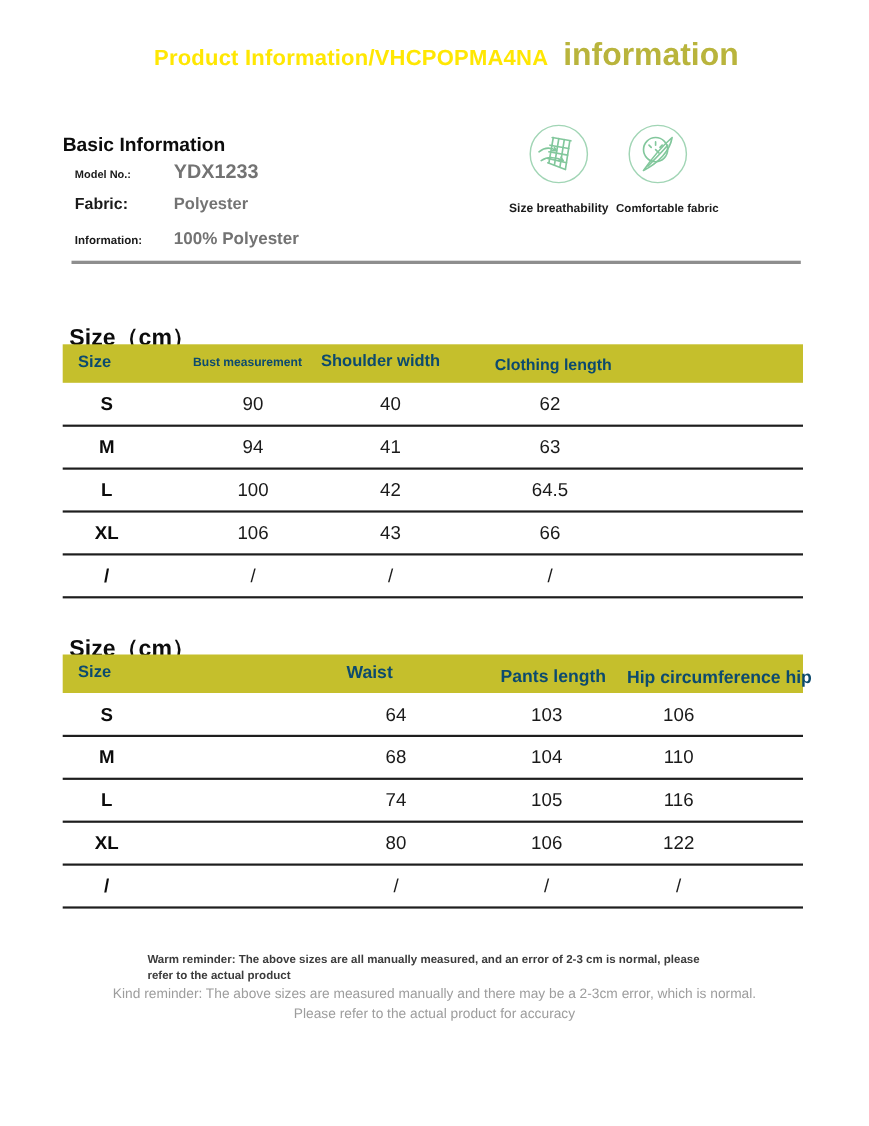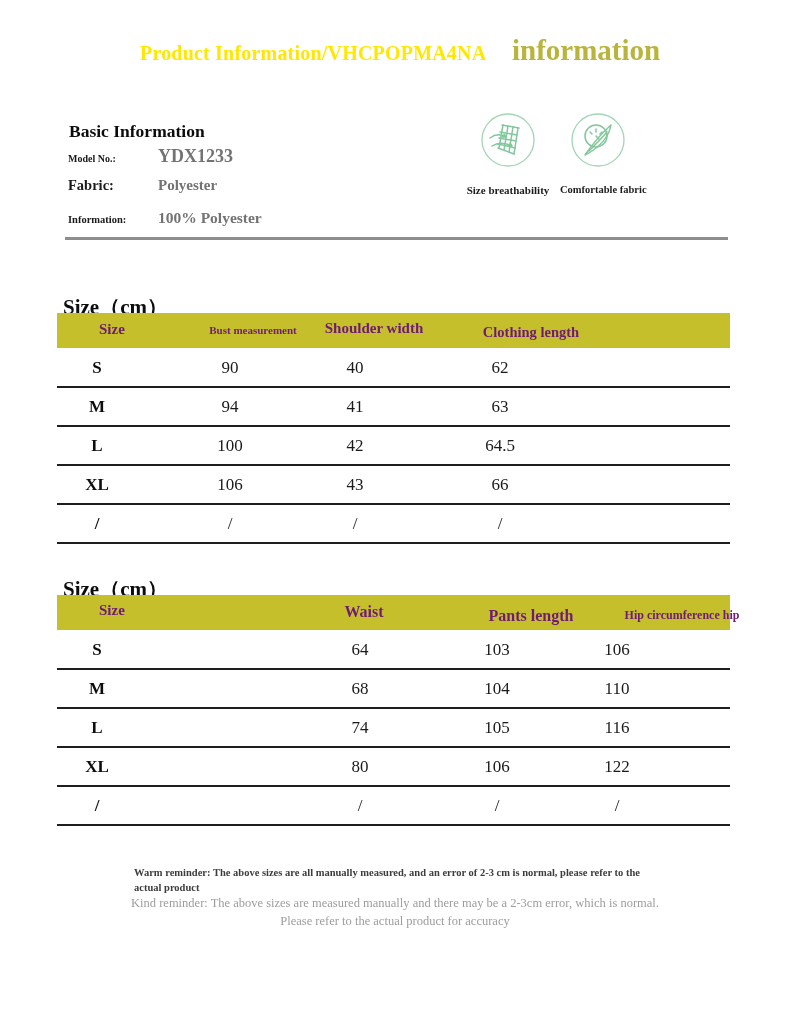--- a/index.html
+++ b/index.html
@@ -1,26 +1,26 @@
 <!DOCTYPE html>
 <html style="--title-yellow: #ffe702; --title-olive: #b9b43c; --band-olive: #c5bf2c; --footer-olive: #c9c331; --icon-green: #82c79c;"><head>
 <meta charset="utf-8">
 <style>
   html,body{margin:0;padding:0;background:#ffffff;}
   .page{position:relative;width:766px;height:1024px;background:#fff;overflow:hidden;
-        font-family:Liberation Serif, serif;color:#111;}
+        font-family:Liberation Sans, sans-serif;color:#111;}
 
   
   .title-main{position:absolute;left:140px;top:29px;font-size:20px;font-weight:700;
               color:var(--title-yellow);letter-spacing:.2px;}
   .title-overlay{position:absolute;left:512px;top:34px;font-size:29px;font-weight:600;
                  color:var(--title-olive);}
 
   
-  .basic-heading{position:absolute;left:57px;top:106px;font-size:17.5px;font-weight:700;color:#0c0c0c;margin-left:12px;}
+  .basic-heading{position:absolute;left:57px;top:106px;font-size:17.5px;font-weight:700;color:#0c0c0c;}
   .field{position:absolute;left:68px;display:flex;align-items:baseline;}
   .field .flabel{width:90px;font-weight:700;color:#1a1a1a;}
   .field .fvalue{font-weight:700;color:#737373;}
   .f0{top:146px}.f0 .flabel{font-size:10px}.f0 .fvalue{font-size:18px}
   .f1{top:177px}.f1 .flabel{font-size:14.5px}.f1 .fvalue{font-size:15px}
   .f2{top:209px}.f2 .flabel{font-size:10.5px}.f2 .fvalue{font-size:15.5px}
 
   .feature{position:absolute;top:112px;width:116px;text-align:center;}
   .feat0{left:450px}.feat1{left:540px}.feat2{left:630px}
   .feature svg{display:block;margin:0 auto;width:56px;height:56px;}
@@ -30,29 +30,29 @@
   .feat2 .flab{font-size:14.5px;}
 
   .divider{position:absolute;left:65px;top:237px;width:663px;height:3px;background:#8e8e8e;}
 
   
   .size-heading{position:absolute;left:63px;font-size:21px;font-weight:700;color:#0d0d0d;}
   .sh1{top:276px}.sh2{top:558px}
 
   .thead{position:absolute;left:57px;width:673px;height:35px;background:var(--band-olive);}
   .th1{top:313px}.th2{top:595px}
-  .thead .h{position:absolute;color:#701a75;font-weight:700;white-space:nowrap;margin-left:28px;}
+  .thead .h{position:absolute;color:#0c4a6e;font-weight:700;white-space:nowrap;}
   .th1 .h0{left:14px;top:8px;font-size:15px;}
   .th1 .h1{left:168px;top:11px;font-size:11px;transform:translateX(-50%);}
   .th1 .h2{left:289px;top:7px;font-size:15px;transform:translateX(-50%);}
   .th1 .h3{left:446px;top:11px;font-size:14.5px;transform:translateX(-50%);}
   .th2 .h0{left:14px;top:7px;font-size:15px;}
   .th2 .h1{left:279px;top:8px;font-size:16px;transform:translateX(-50%);}
   .th2 .h2{left:446px;top:12px;font-size:16px;transform:translateX(-50%);}
-  .th2 .h3{left:597px;top:13px;font-size:12px;transform:translateX(-50%);}
+  .th2 .h3{left:597px;top:13px;font-size:16px;transform:translateX(-50%);}
 
   .tbody{position:absolute;left:57px;width:673px;}
   .tb1{top:349px}.tb2{top:631px}
   .trow{position:relative;height:37px;border-bottom:2px solid #1e1e1e;}
   .tcell{position:absolute;top:50%;transform:translate(-50%,-50%);font-size:17px;color:#1a1a1a;white-space:nowrap;}
   .tcell.c0{font-weight:700;color:#0c0c0c;}
   .tb1 .c0{left:40px}.tb1 .c1{left:173px}.tb1 .c2{left:298px}.tb1 .c3{left:443px}
   .tb2 .c0{left:40px}.tb2 .c1{left:303px}.tb2 .c2{left:440px}.tb2 .c3{left:560px}
 
   

